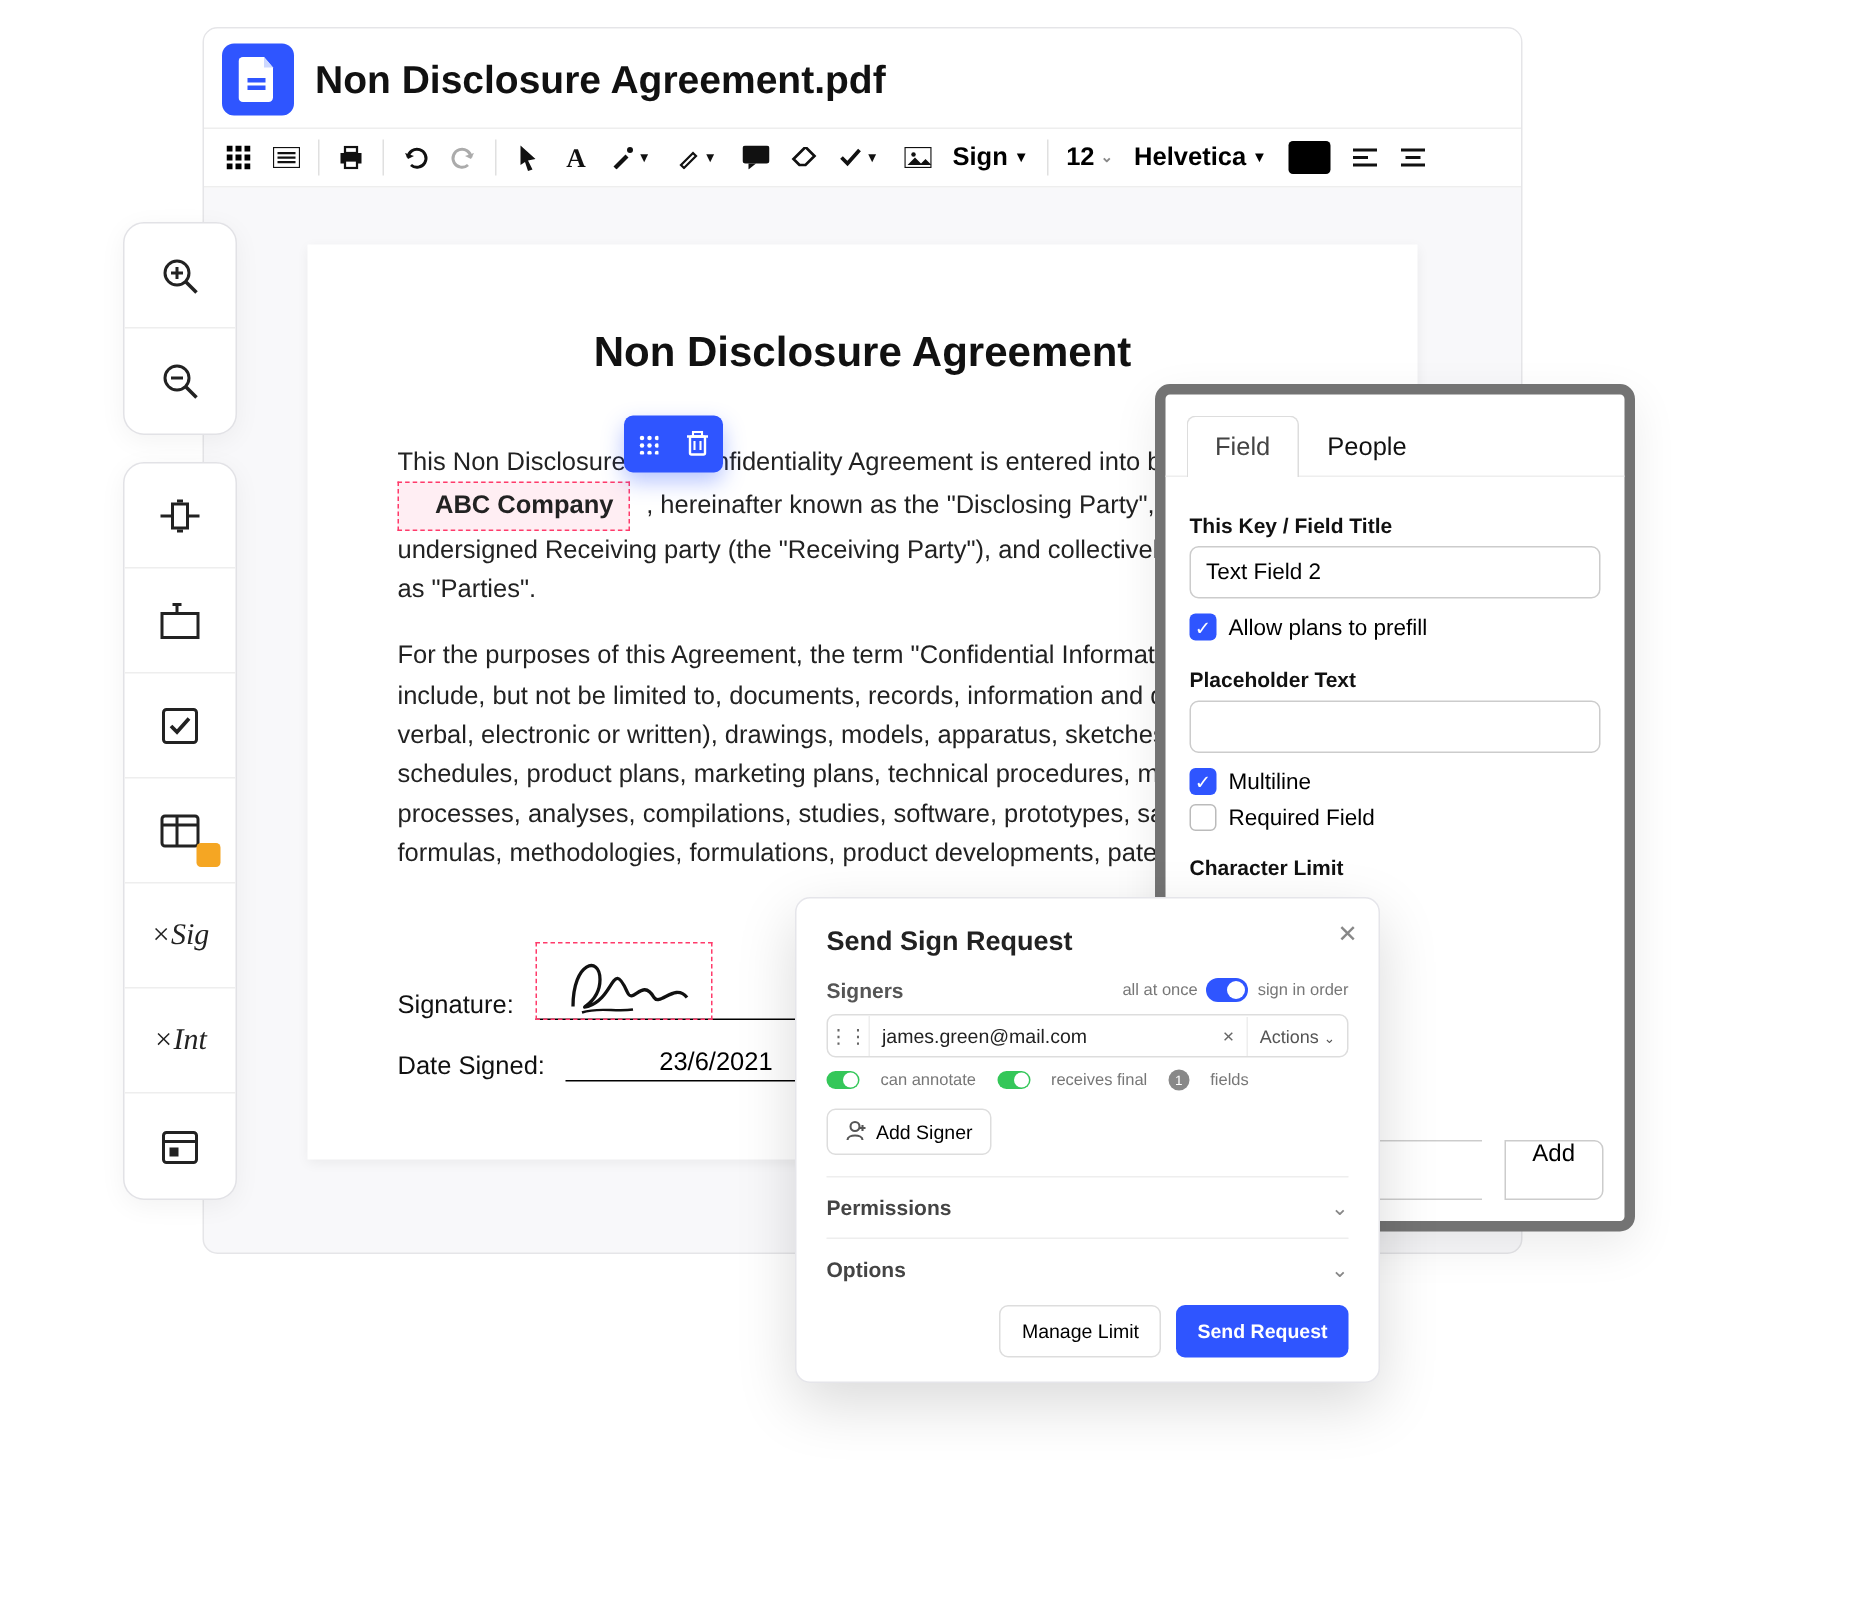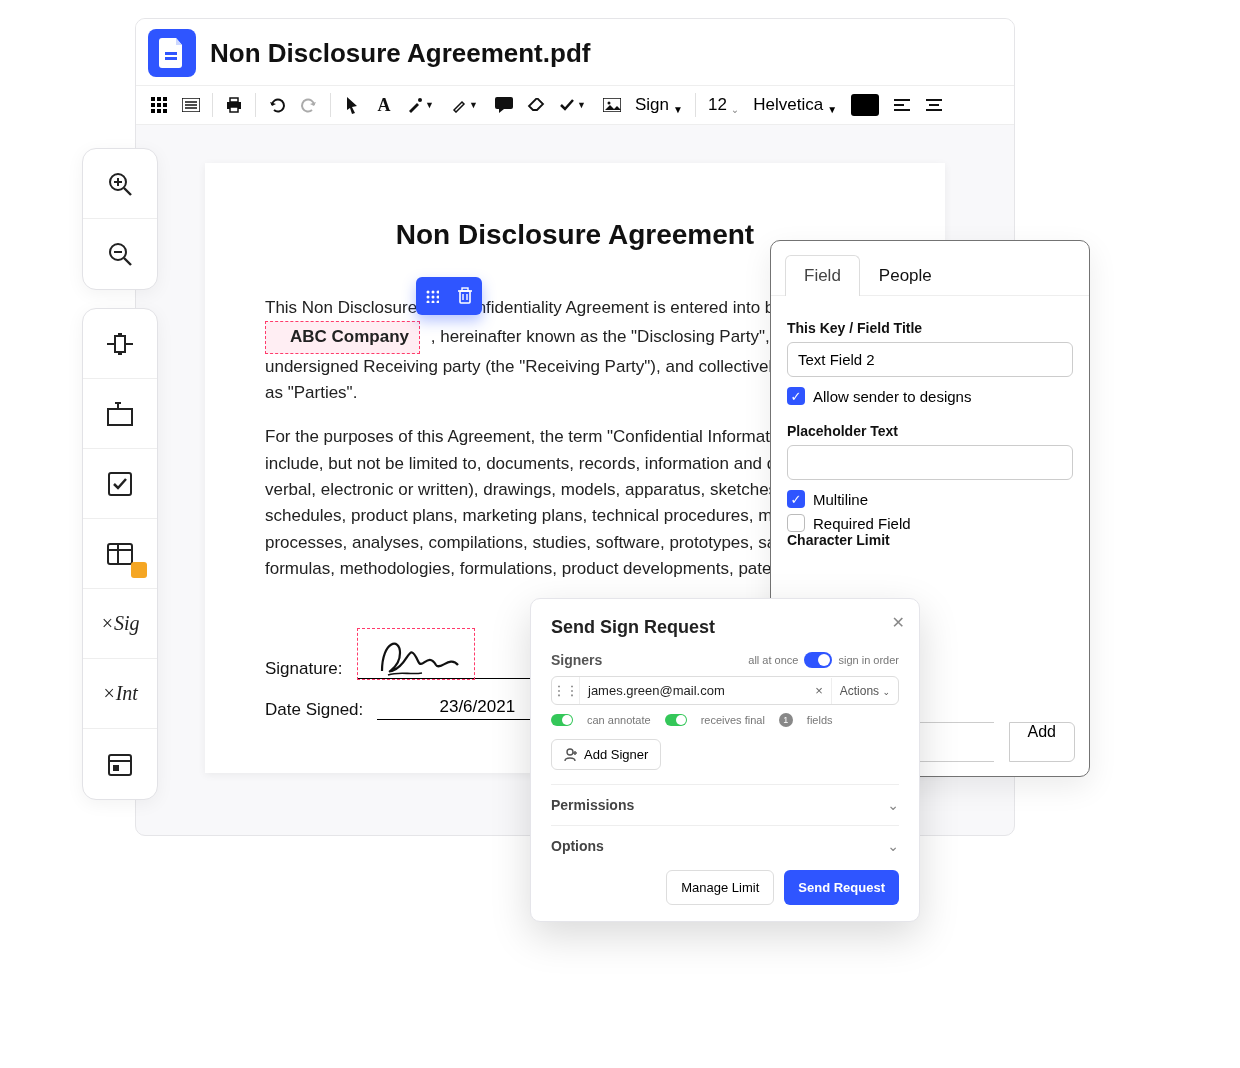--- a/index.html
+++ b/index.html
@@ -53,21 +53,21 @@
     width: 30px; height: 30px;
     display: flex; align-items: center; justify-content: center;
     border-radius: 4px;
     cursor: pointer;
     color: #111;
   }
   .tb-btn.drop { width: 42px; justify-content: flex-start; padding-left:6px; gap:2px;}
   .tb-sep { width:1px; height:24px; background:#e0e0e0; margin:0 4px; }
   .tb-text {
     padding: 0 6px; font-size:17px; cursor:pointer;
-    display:flex; align-items:flex-end; gap:4px;
+    display:flex; align-items:center; gap:4px;font-weight:bold;
   }
   .color-swatch { width:28px; height:22px; background:#000; border-radius:3px; margin:0 6px; }
   .doc-canvas {
     margin: 38px auto 0 auto;
     width: 740px;
     height: 610px;
     background:#fff;
     box-shadow: 0 2px 8px rgba(0,0,0,0.06);
     padding: 56px 60px 40px 60px;
     position: relative;
@@ -143,24 +143,24 @@
   }
   .tool-btn:last-child { border-bottom:none; }
   .sig-text { font-family: cursive; font-style:italic; font-size:20px; }
   .lock-badge {
     position:absolute; right:10px; bottom:10px;
     width:16px; height:16px; background:#f5a623; border-radius:3px;
   }
   
   .right-panel {
     position:absolute;
-    left: 770px; top: 240px;
+    left: 770px; top: 256px;
     width: 320px;
     background:#fff;
-    border:1px solid #737373;
+    border:7px solid #737373;
     border-radius:10px;
     box-shadow: 0 10px 30px rgba(0,0,0,0.08);
     padding: 0 0 14px 0;
     z-index:4;
   }
   .rp-tabs {
     display:flex; padding:14px 14px 0 14px; gap:0;
   }
   .rp-tab {
     padding:10px 18px;
@@ -243,21 +243,21 @@
   .sm-small-toggles {
     display:flex; gap:14px; align-items:center;
     font-size:11px; color:#777; margin:8px 0 12px 0;
   }
   .mini-toggle { width:22px; height:12px; background:#34c759; border-radius:8px; position:relative;}
   .mini-toggle::after{content:'';position:absolute;right:1px;top:1px;width:10px;height:10px;background:#fff;border-radius:50%;}
   .badge-count { width:14px;height:14px;border-radius:50%;background:#888;color:#fff;font-size:9px;display:inline-flex;align-items:center;justify-content:center;}
   .sm-btn {
     border:1px solid #ddd; background:#fff; border-radius:6px;
     padding:7px 12px; font-size:13px; cursor:pointer;
-    display:inline-flex; align-items:center; gap:6px;
+    display:inline-flex; gap:6px;
   }
   .sm-section { border-top:1px solid #eee; padding:12px 0; display:flex; justify-content:space-between; align-items:center; font-size:14px; font-weight:700; color:#444; cursor:pointer;}
   .sm-footer { display:flex; justify-content:flex-end; gap:10px; margin-top:4px;}
   .sm-footer .primary {
     background:#2f55ff; color:#fff; border:none; border-radius:6px;
     padding:9px 14px; font-size:13px; font-weight:600; cursor:pointer;
   }
   .sm-footer .secondary {
     background:#fff; border:1px solid #ddd; border-radius:6px;
     padding:9px 14px; font-size:13px; cursor:pointer;
@@ -517,33 +517,33 @@
 <div class="right-panel">
   <div class="rp-tabs">
     <div class="rp-tab active">Field</div>
     <div class="rp-tab inactive">People</div>
   </div>
   <div class="rp-body">
     <div class="rp-label">This Key / Field Title</div>
     <input class="rp-input" value="Text Field 2" style="">
     <div class="rp-check">
       <span class="chk on">✓</span>
-      <span>Allow sender to designs</span>
+      <span>Allow plans to prefill</span>
     </div>
     <div class="rp-label" style="margin-top:18px">Placeholder Text</div>
     <input class="rp-input" value="" style="">
     <div class="rp-check">
       <span class="chk on">✓</span>
       <span>Multiline</span>
     </div>
     <div class="rp-check" style="margin-top:6px">
       <span class="chk off"></span>
       <span>Required Field</span>
     </div>
-    <div class="rp-label" style="margin-top:0">Character Limit</div>
+    <div class="rp-label" style="margin-top:16px">Character Limit</div>
   </div>
   <div style="height:150px"></div>
   <div class="rp-footer-row">
     <div class="em">le.com</div>
     <div class="add">Add</div>
   </div>
 </div>
 
 <div class="send-modal">
   <div class="sm-close">✕</div>

